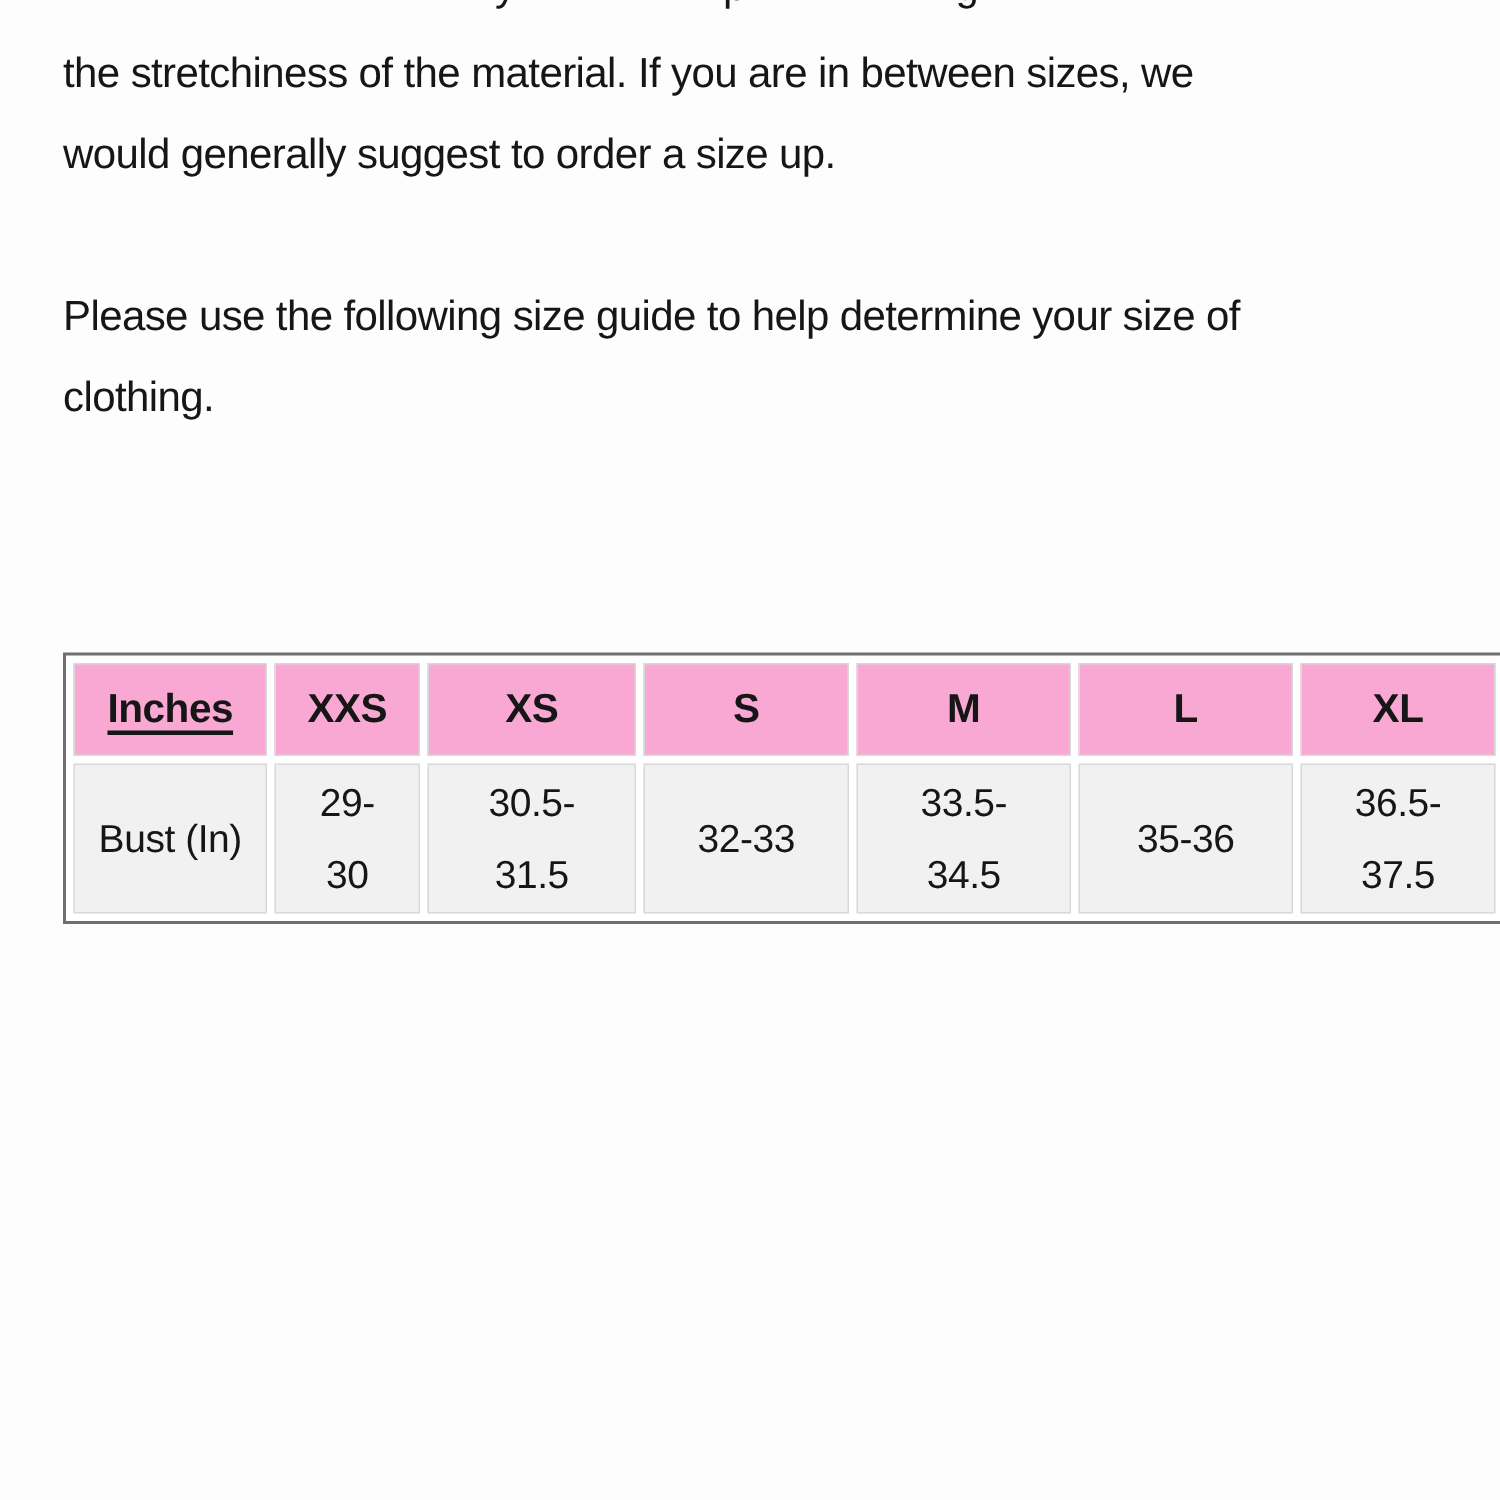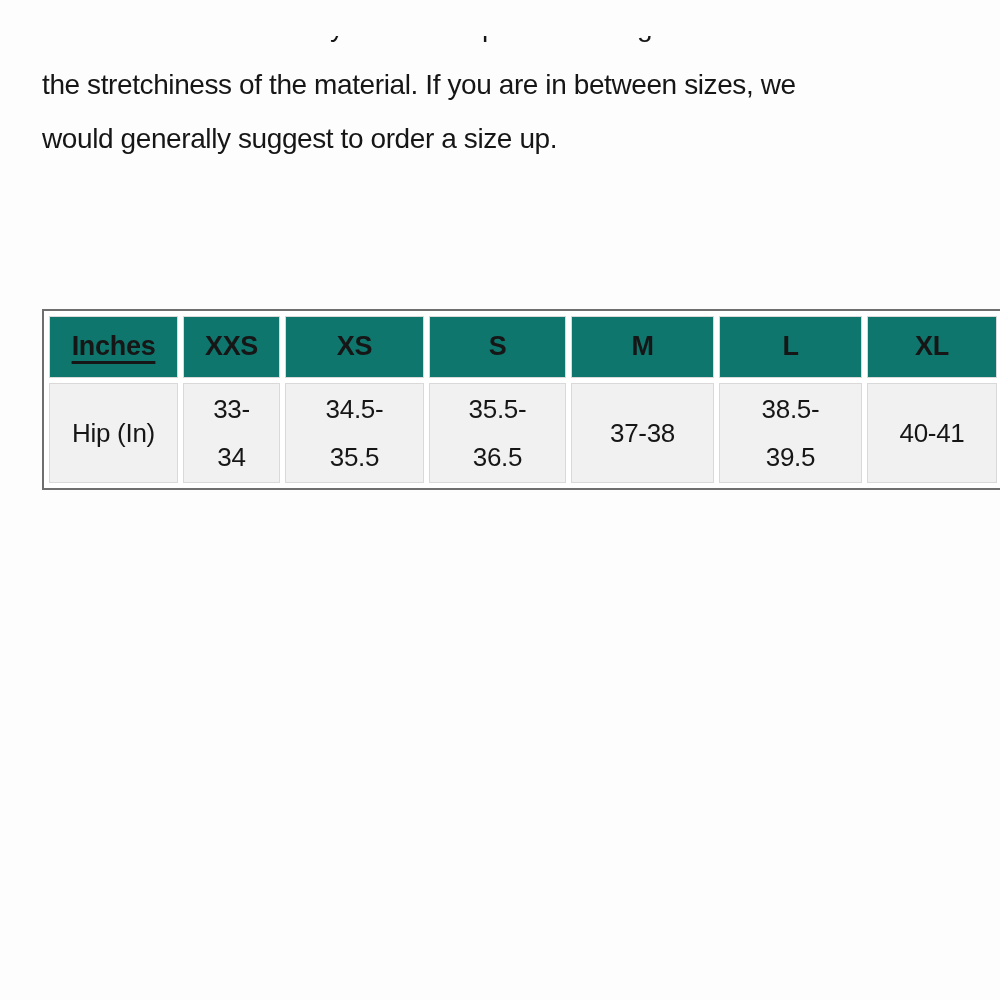--- a/index.html
+++ b/index.html
@@ -2,21 +2,21 @@
 <html><head>
 <meta charset="utf-8">
 <style>
   html, body { margin: 0; padding: 0; }
   body {
     width: 1000px; height: 1000px; overflow: hidden;
     background: #fdfdfd;
     color: #161616;
     font-family: "Liberation Sans", "DejaVu Sans", sans-serif;
   }
-  .page { position: relative; padding: 0 42px; margin-top: 36px; }
+  .page { position: relative; padding: 0 42px; }
 
   
   .clip-line { position: relative; height: 12px; overflow: hidden; }
   .frag {
     position: absolute; top: -26px;
     font-size: 28px; line-height: 34px; color: #161616;
   }
 
   .para {
     margin: 0 0 54px 0;
@@ -28,21 +28,21 @@
   table.size-table {
     width: 918px; table-layout: fixed;
     margin-top: 143px;
     border-collapse: separate; border-spacing: 5px;
     border: 2px solid #6f6f6f;
     background: #ffffff;
   }
   th, td {
     box-sizing: border-box;
     border: 1px solid #d9d9d9;
-    background: #0f766e;
+    background: #f9a8d4;
     text-align: center; vertical-align: middle;
     white-space: pre-line;
     font-size: 26px; line-height: 1.85; letter-spacing: -0.3px;
     padding: 0 4px;
     overflow: hidden;
   }
   th { font-weight: bold; height: 62px; font-size: 27px; }
   td { height: 100px; }
   tr.shaded td { background: #f1f1f1; }
   .u {
@@ -59,20 +59,22 @@
   <div class="clip-line">
     <span class="frag" style="left:288px">y</span>
     <span class="frag" style="left:440px">p</span>
     <span class="frag" style="left:595px">g</span>
   </div>
 
   <p class="para first">the stretchiness of the material. If you are in between sizes, we
 would generally suggest to order a size up.</p>
 
 
+  <p class="para">Please use the following size guide to help determine your size of
+clothing.</p>
 
   <table class="size-table">
     <colgroup>
       <col style="width:129px">
       <col style="width:97px">
       <col style="width:139px">
       <col style="width:137px">
       <col style="width:143px">
       <col style="width:143px">
       <col style="width:130px">
@@ -83,28 +85,28 @@
         <th>XXS</th>
         <th>XS</th>
         <th>S</th>
         <th>M</th>
         <th>L</th>
         <th>XL</th>
       </tr>
     </thead>
     <tbody>
       <tr class="shaded">
-        <td>Hip (In)</td>
-        <td>33-
-34</td>
-        <td>34.5-
-35.5</td>
-        <td>35.5-
-36.5</td>
-        <td>37-38</td>
-        <td>38.5-
-39.5</td>
-        <td>40-41</td>
+        <td>Bust (In)</td>
+        <td>29-
+30</td>
+        <td>30.5-
+31.5</td>
+        <td>32-33</td>
+        <td>33.5-
+34.5</td>
+        <td>35-36</td>
+        <td>36.5-
+37.5</td>
       </tr>
     </tbody>
   </table>
 
 </div>
 
 </body></html>

